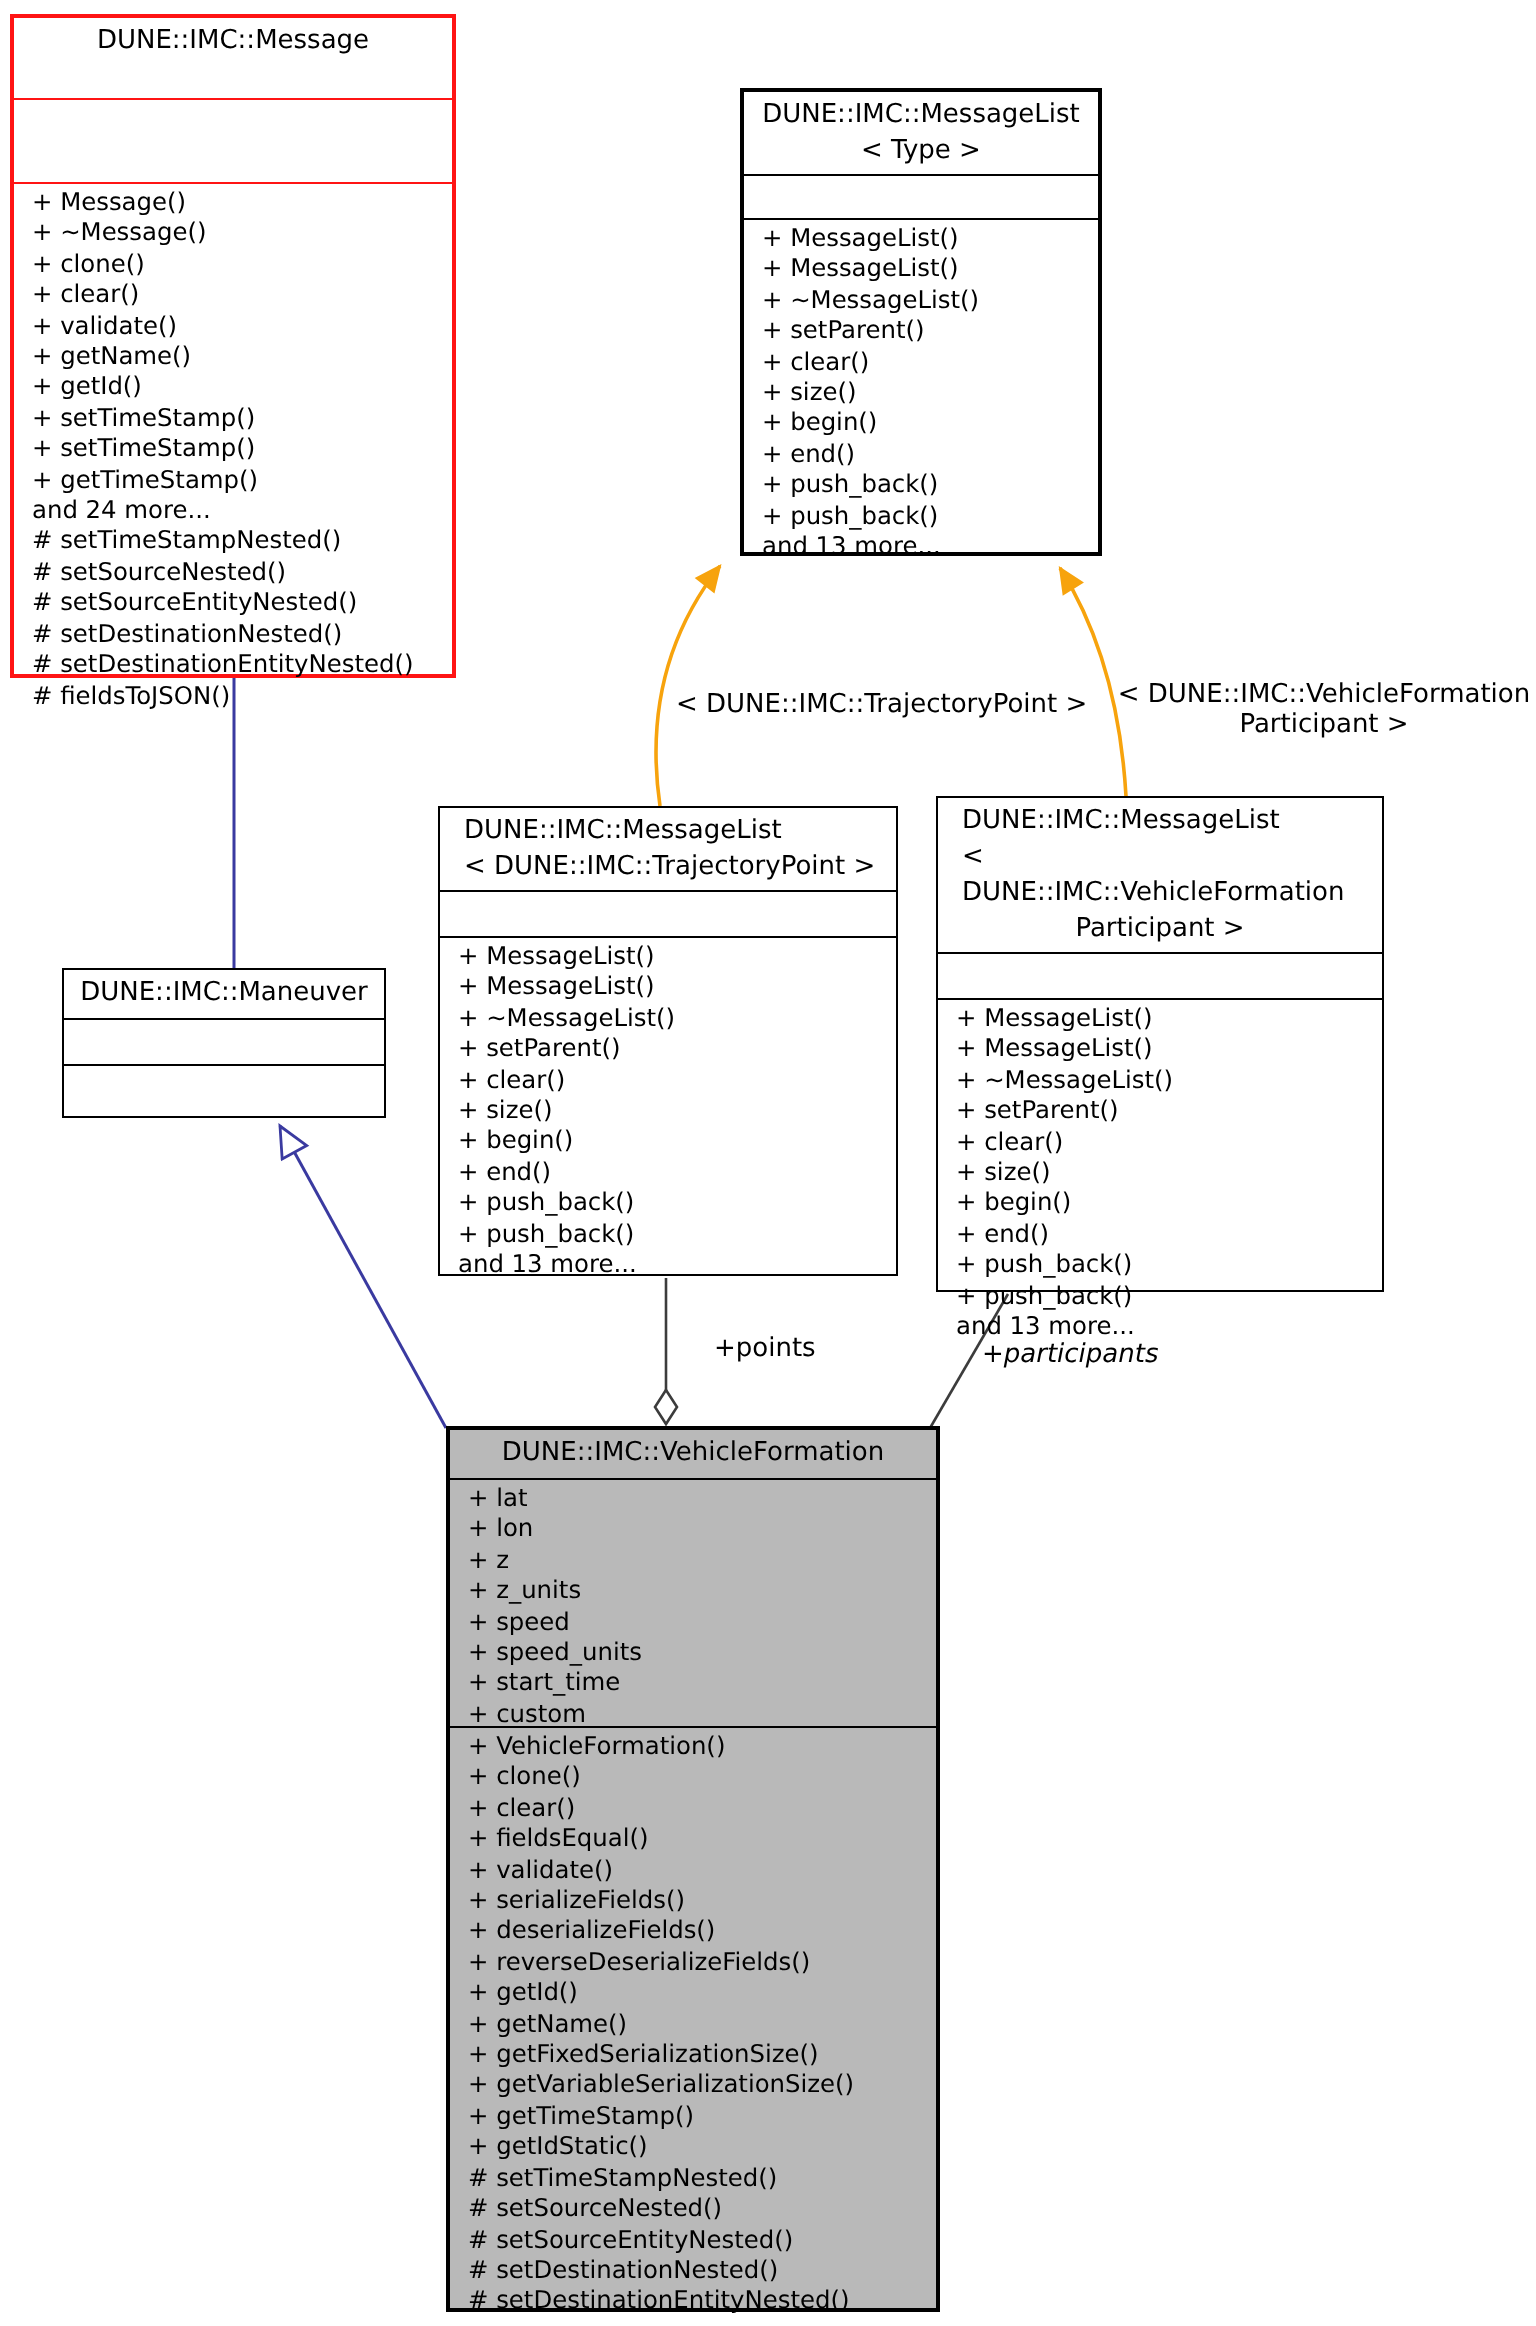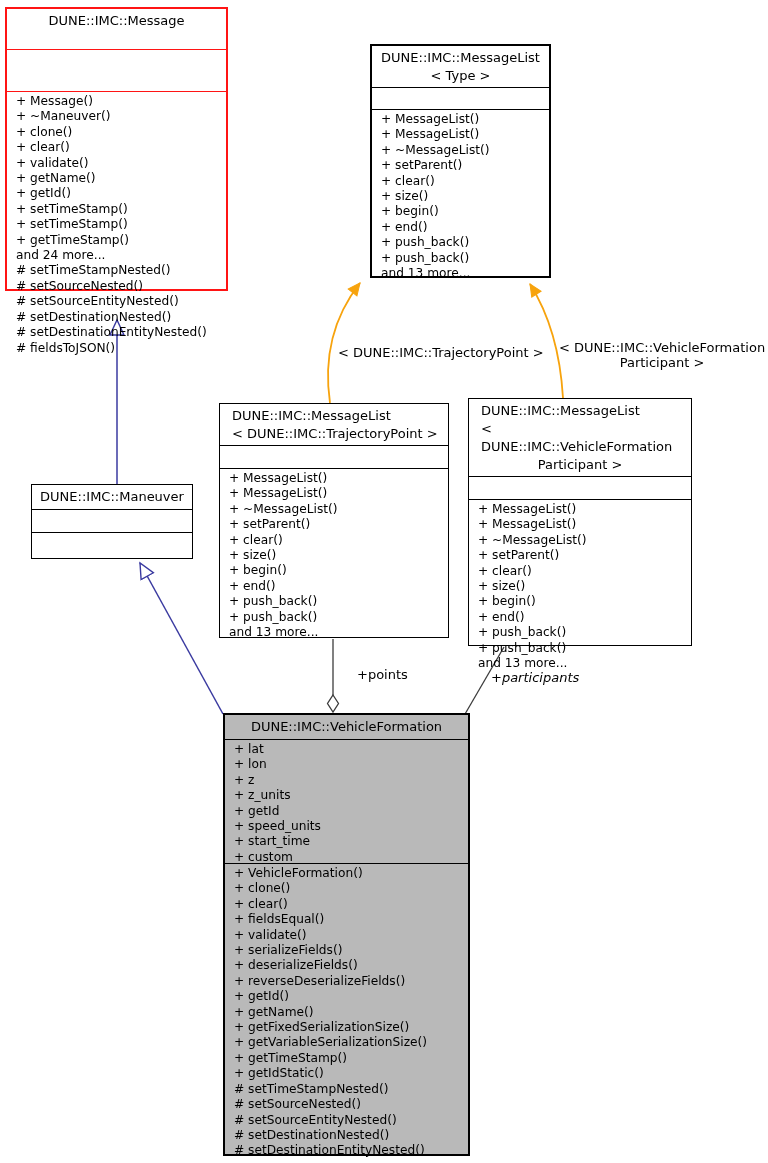--- a/index.html
+++ b/index.html
@@ -45,28 +45,28 @@
 
     <path d="M330,403 Q320,334 360,283" fill="none" stroke="#f7a30d" stroke-width="1.8" marker-end="url(#mOrange)"></path>
 
     <path d="M563,398 Q559,330 530,284" fill="none" stroke="#f7a30d" stroke-width="1.8" marker-end="url(#mOrange)"></path>
 
     <line x1="333" y1="639" x2="333" y2="712" stroke="#3c3c3c" stroke-width="1.3" marker-end="url(#mDiamond)"></line>
 
     <line x1="504" y1="647" x2="447" y2="745" stroke="#3c3c3c" stroke-width="1.3" marker-end="url(#mDiamond)"></line>
   </svg>
 
-  <div class="box red" style="left:5px;top:7px;width:223px;height:284px;">
+  <div class="box red" style="left:5px;top:7px;width:223px;height:332px;">
     <div class="box-title single">
         <div>DUNE::IMC::Message</div>
       </div>
     <div class="sep empty-compartment" style="height:26px;"></div>
     <div class="sep box-methods">
         <div>+ Message()</div>
-        <div>+ ~Maneuver()</div>
+        <div>+ ~Message()</div>
         <div>+ clone()</div>
         <div>+ clear()</div>
         <div>+ validate()</div>
         <div>+ getName()</div>
         <div>+ getId()</div>
         <div>+ setTimeStamp()</div>
         <div>+ setTimeStamp()</div>
         <div>+ getTimeStamp()</div>
         <div>and 24 more...</div>
         <div># setTimeStampNested()</div>
@@ -152,21 +152,21 @@
 
   <div class="box gray" style="left:223px;top:713px;width:247px;height:443px;background:#b9b9b9;">
     <div class="box-title single">
         <div>DUNE::IMC::VehicleFormation</div>
       </div>
     <div class="sep box-attrs" style="height:124px;">
         <div>+ lat</div>
         <div>+ lon</div>
         <div>+ z</div>
         <div>+ z_units</div>
-        <div>+ getId</div>
+        <div>+ speed</div>
         <div>+ speed_units</div>
         <div>+ start_time</div>
         <div>+ custom</div>
       </div>
     <div class="sep box-methods">
         <div>+ VehicleFormation()</div>
         <div>+ clone()</div>
         <div>+ clear()</div>
         <div>+ fieldsEqual()</div>
         <div>+ validate()</div>

